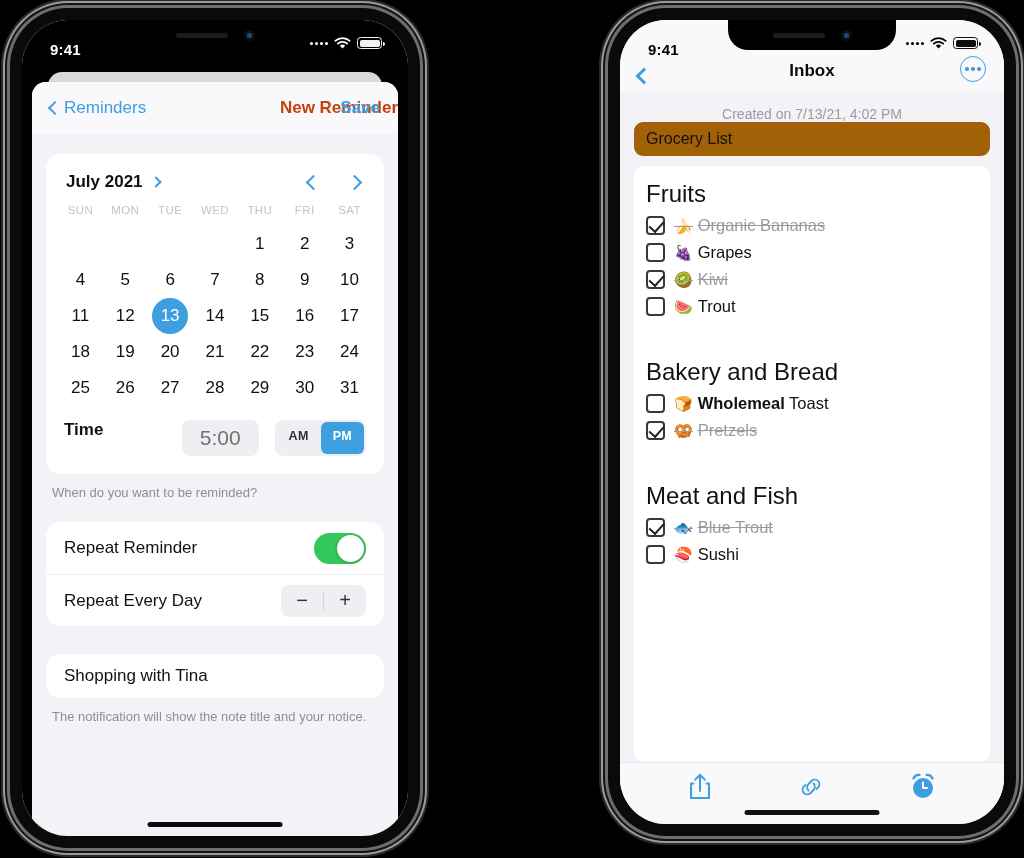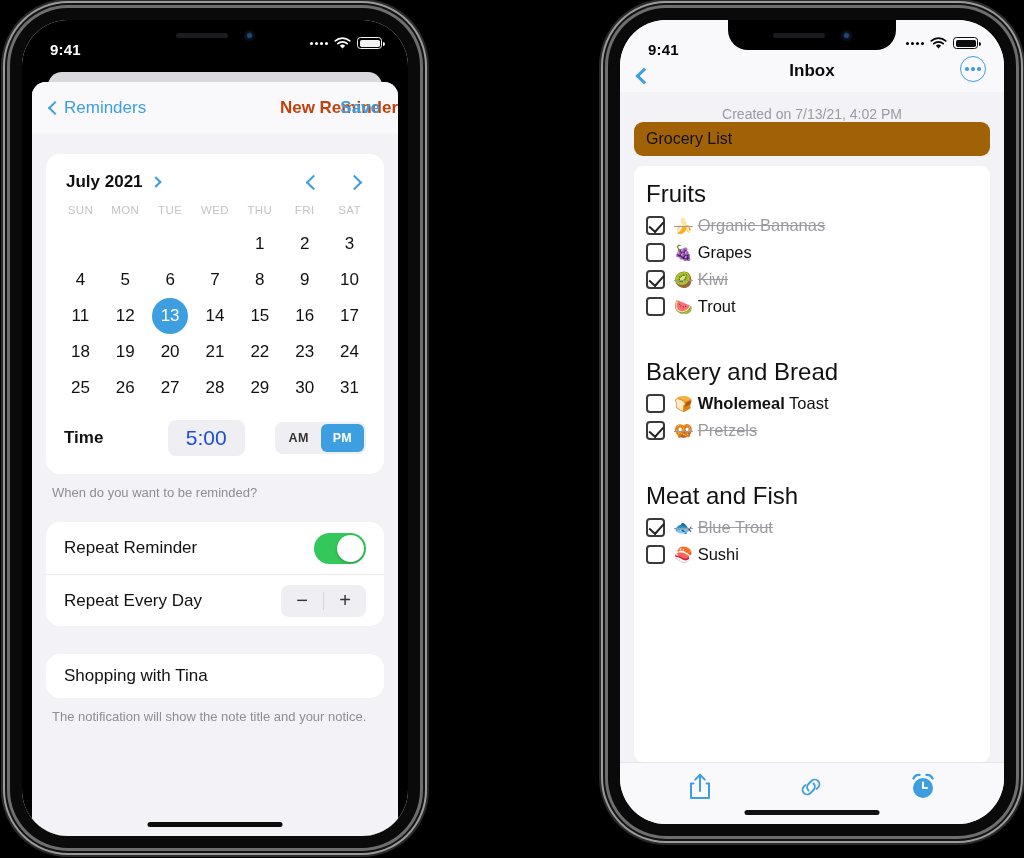--- a/index.html
+++ b/index.html
@@ -149,28 +149,28 @@
     text-align:center; font-size:17px; color:#111;
     height:36px; line-height:36px; position:relative; cursor:pointer;
   }
   .day.empty { cursor:default; }
   .day .pill {
     display:inline-block; width:36px; height:36px; line-height:36px; border-radius:50%;
   }
   .day.sel .pill { background:#3d9ee0; color:#fff; }
 
   .time-row {
-    display:flex; align-items:center; gap:30px;
+    display:flex; gap:16px;
     padding:6px 18px 18px 18px;
   }
   .time-label { font-size:17px; font-weight:bold; color:#111; }
   .time-val {
     margin-left:auto;
     background:#efeff3; border-radius:8px;
-    padding:6px 18px; font-size:21px; color:#1d4ed8; cursor:pointer;
+    padding:6px 18px; font-size:21px; color:#737373; cursor:pointer;
   }
   .seg {
     display:flex; background:#efeff3; border-radius:8px; padding:2px; gap:0;
   }
   .seg div {
     font-size:12.5px; font-weight:bold; color:#333;
     padding:7px 12px; border-radius:6px; cursor:pointer; letter-spacing:.3px;
   }
   .seg div.on { background:#3d9ee0; color:#fff; }
 

